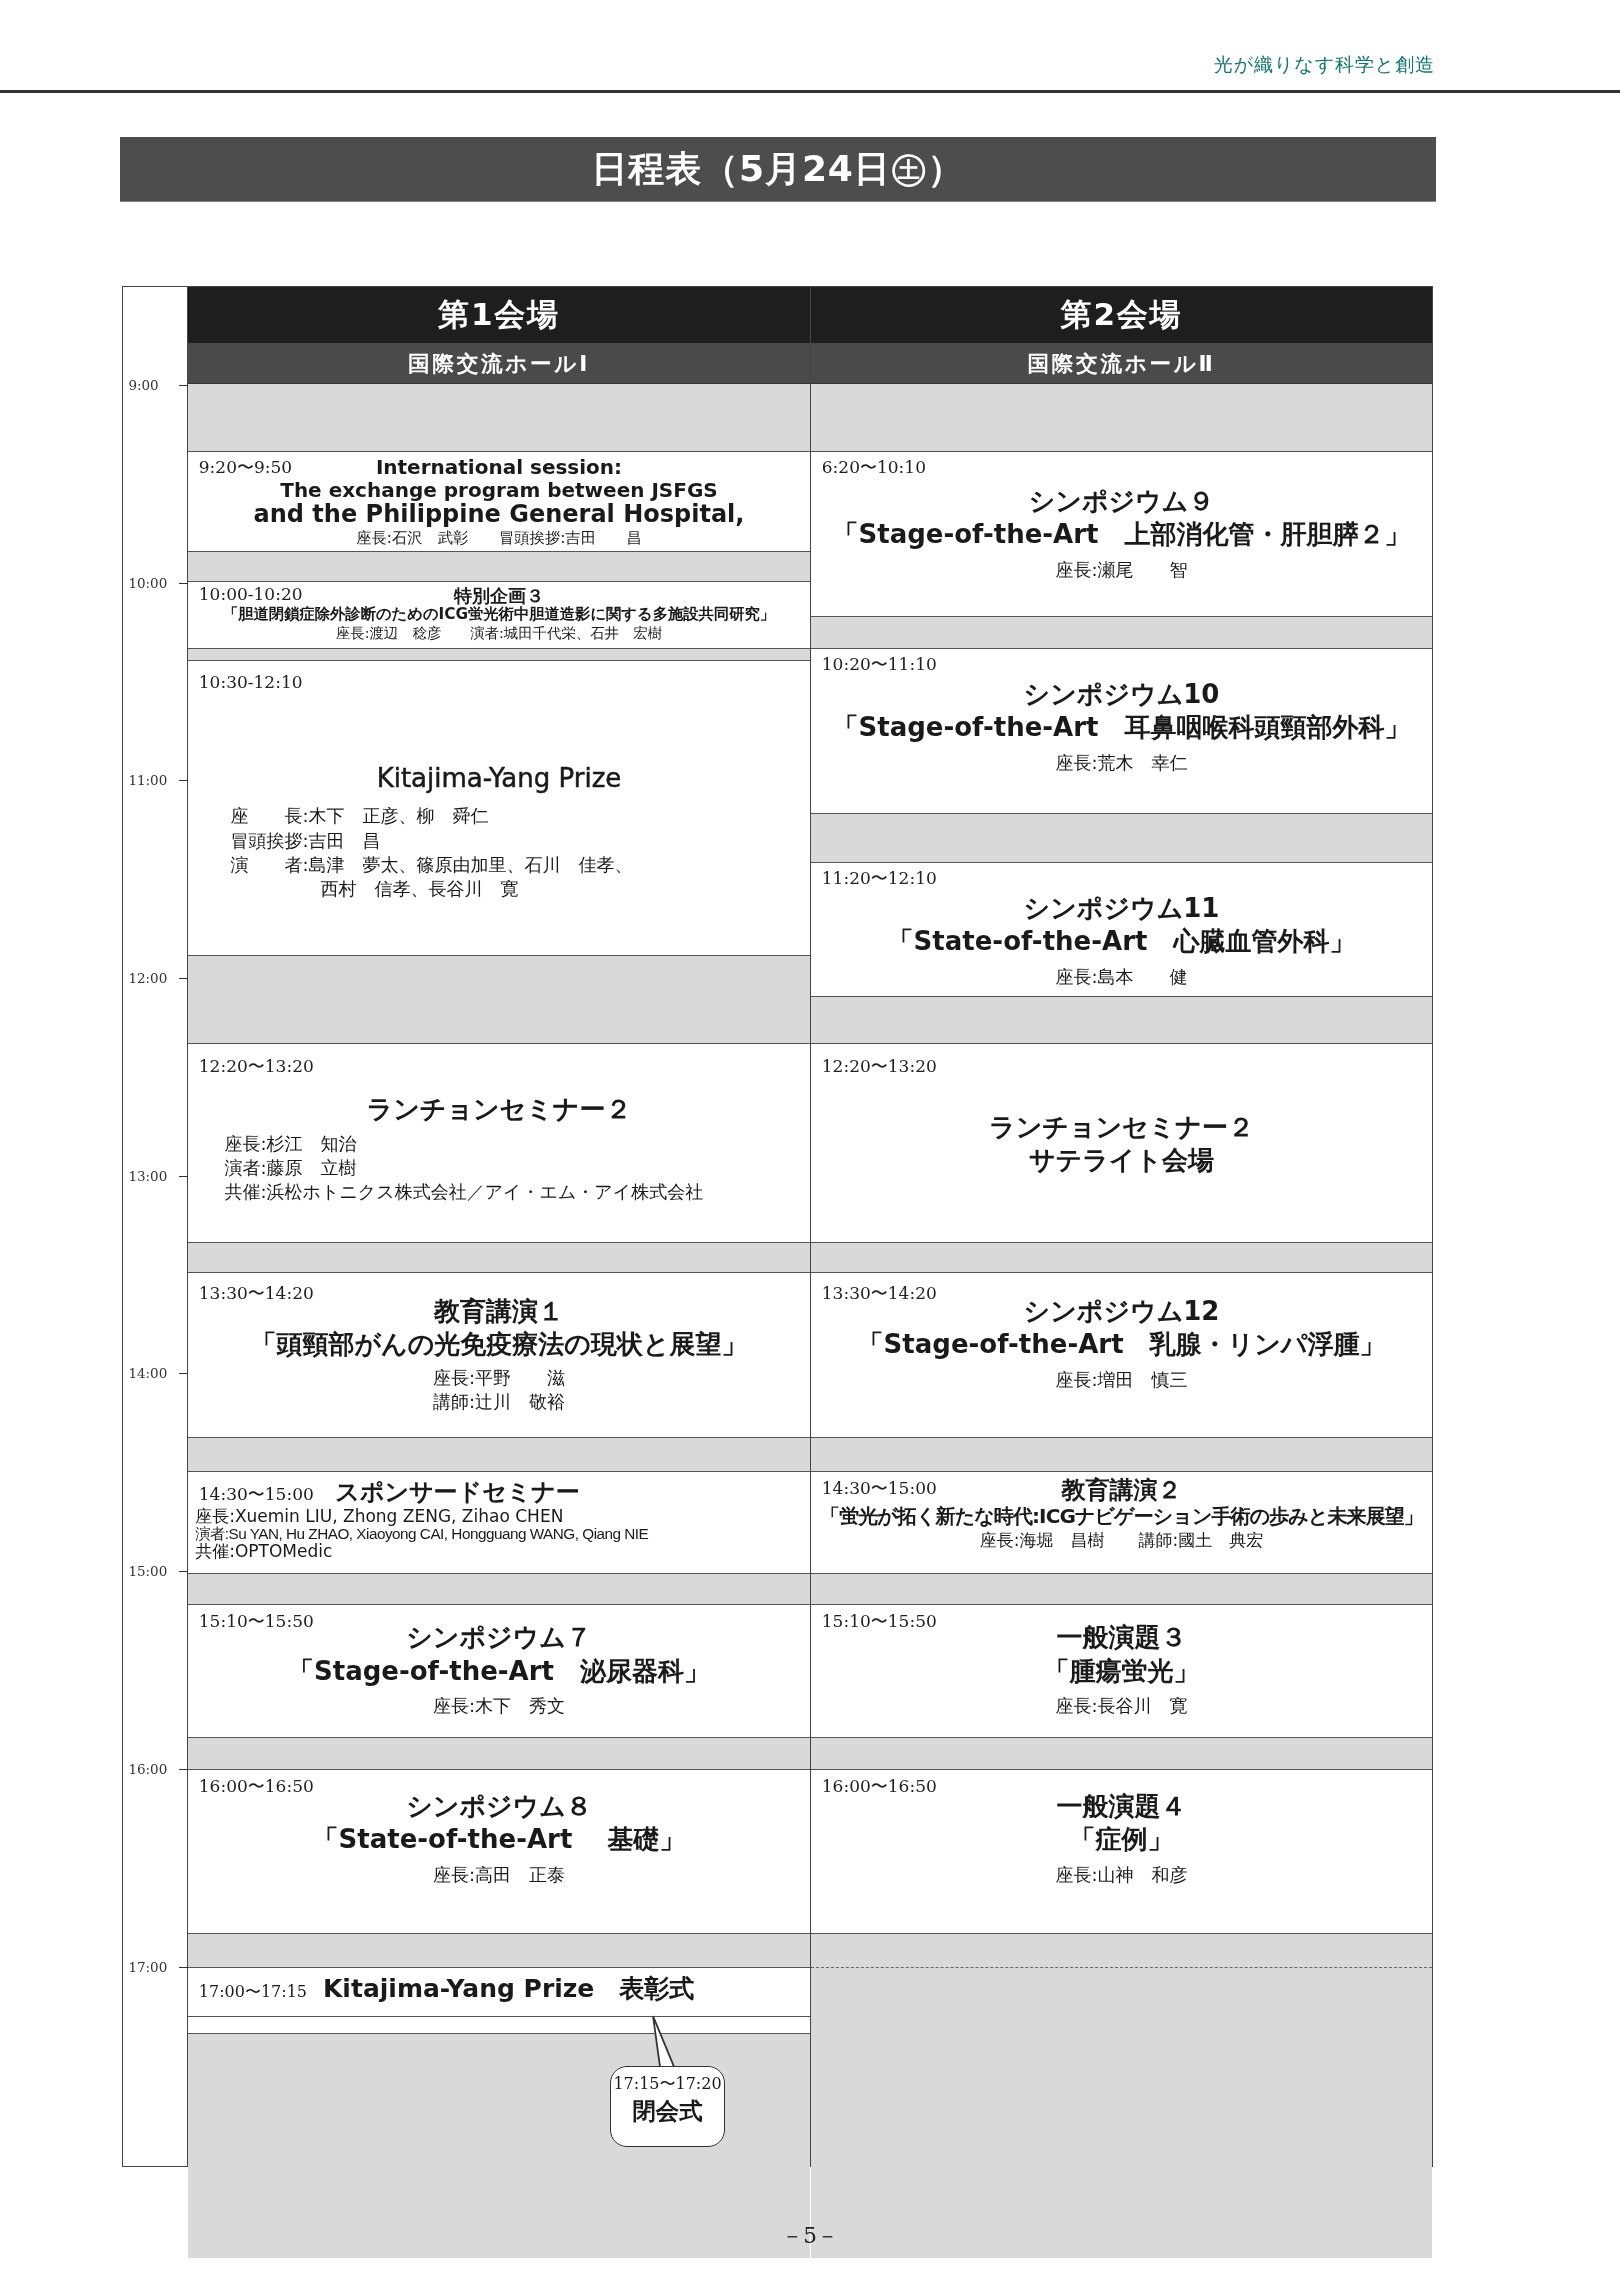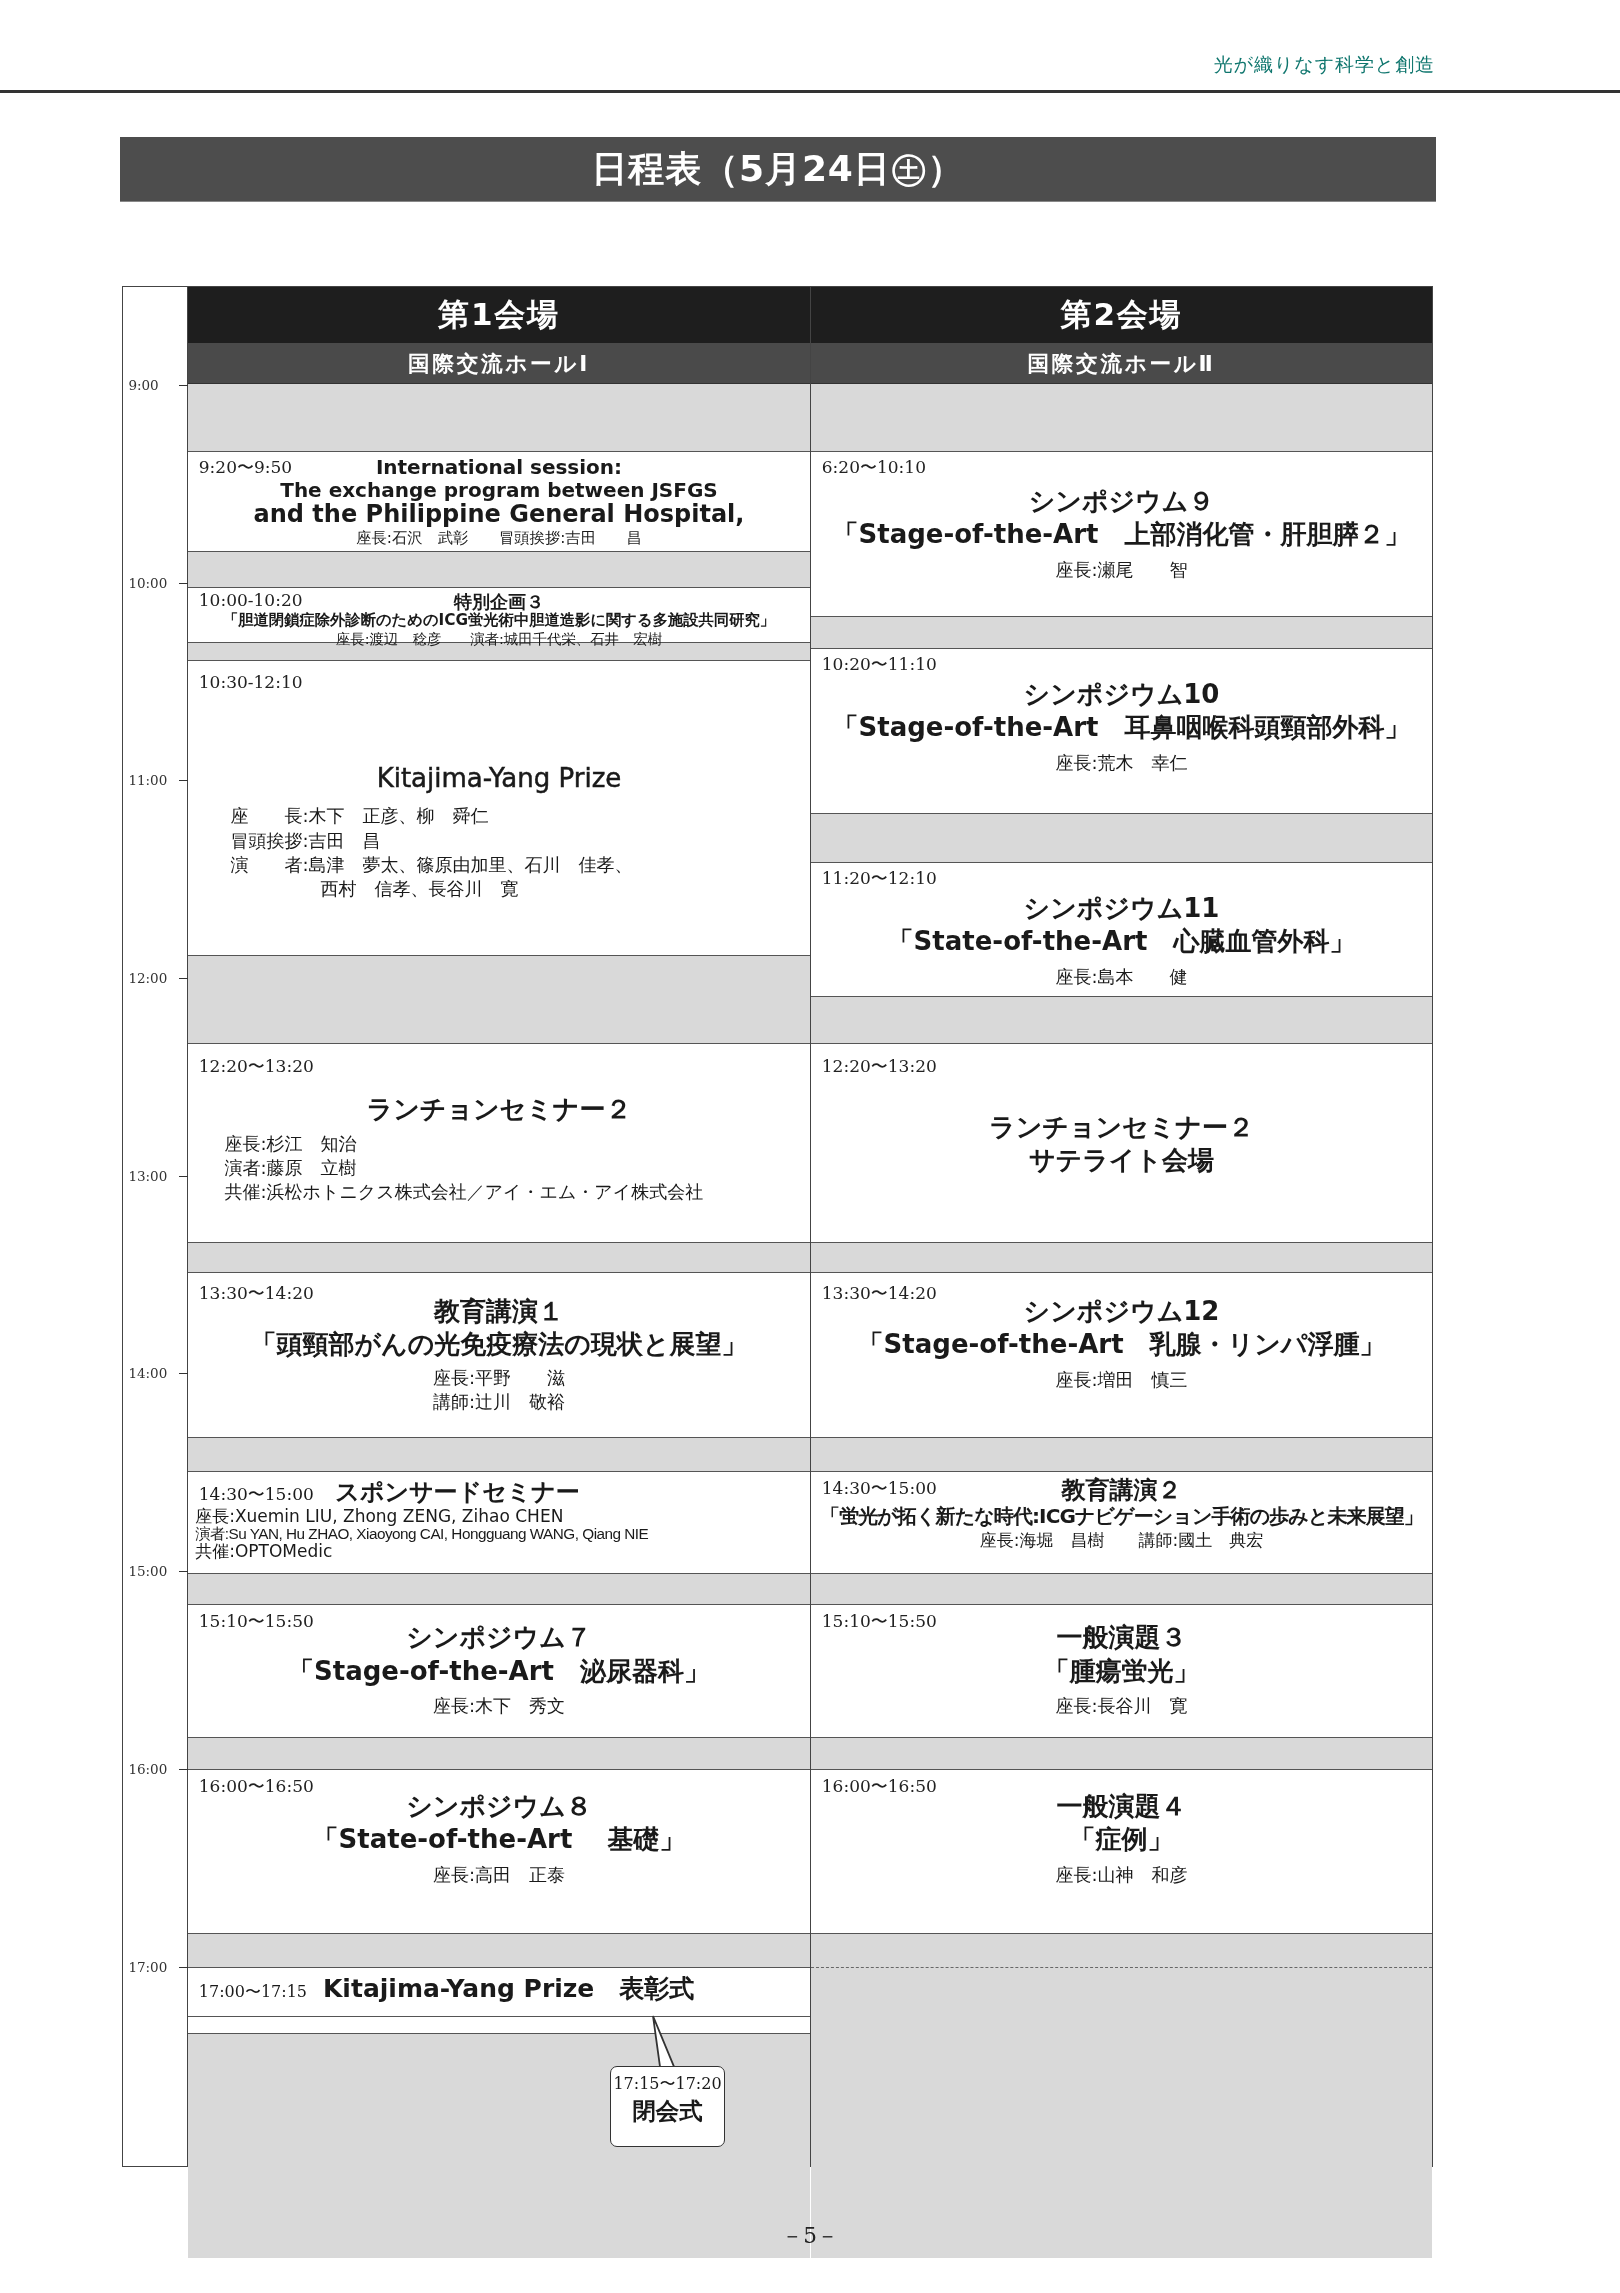--- a/index.html
+++ b/index.html
@@ -25,21 +25,21 @@
 
   .gap { position: absolute; left: 0; right: 0; background: #d9d9d9; }
   .session { position: absolute; left: 0; right: 0; background: #fff; border-top: 1.8px solid #555; border-bottom: 1.8px solid #555; text-align: center; padding-top: 3.6px; }
   .s-time { position: absolute; left: 10.8px; top: 3.6px; font-family: "DejaVu Serif", "Liberation Serif", serif; font-size: 17px; color: #222; }
   .s-title { font-weight: bold; font-size: 26px; line-height: 1.3; color: #1a1a1a; }
   .s-sub { font-weight: bold; font-size: 26px; line-height: 1.3; color: #1a1a1a; }
   .s-line { font-size: 18px; line-height: 1.35; color: #1a1a1a; }
   .s-small { font-size: 15.3px; line-height: 1.3; }
   .left-block { text-align: left; display: inline-block; }
 
-  .callout { position: absolute; left: 610px; top: 2066px; width: 115px; height: 81px; background: #fff; border: 1.8px solid #333; border-radius: 7px; text-align: center; padding-top: 7.2px; }
+  .callout { position: absolute; left: 610px; top: 2066px; width: 115px; height: 81px; background: #fff; border: 1.8px solid #333; border-radius: 17px; text-align: center; padding-top: 7.2px; }
   .callout .c-time { font-family: "DejaVu Serif", "Liberation Serif", serif; font-size: 16px; }
   .callout .c-title { font-size: 23.4px; font-weight: bold; }
 
   .page-num { position: absolute; top: 2221px; left: 0; width: 1620px; text-align: center; font-family: "DejaVu Serif", "Liberation Serif", serif; font-size: 21.6px; color: #222; }
 </style>
 </head>
 <body>
 
 <div class="running-head">光が織りなす科学と創造</div>
 <div class="head-rule"></div>
@@ -75,21 +75,21 @@
     <div class="gap" style="top:97px;height:1874px"></div>
 
     <div class="session" style="top:164px;height:101px">
       <span class="s-time">9:20〜9:50</span>
       <div class="s-line" style="font-weight:bold;font-size:20px;line-height:1.15">International session:</div>
       <div class="s-line" style="font-weight:bold;font-size:20px;line-height:1.1">The exchange program between JSFGS</div>
       <div class="s-line" style="font-weight:bold;font-size:24px;line-height:1.1">and the Philippine General Hospital,</div>
       <div class="s-small" style="margin-top:1.8px">座長:石沢　武彰　　冒頭挨拶:吉田　　昌</div>
     </div>
 
-    <div class="session" style="top:300px;height:56px">
+    <div class="session" style="top:294px;height:68px">
       <span class="s-time" style="top:1.8px">10:00-10:20</span>
       <div style="font-weight:bold;font-size:18px;line-height:1.1">特別企画３</div>
       <div style="font-weight:bold;font-size:15.3px;line-height:1.2">「胆道閉鎖症除外診断のためのICG蛍光術中胆道造影に関する多施設共同研究」</div>
       <div class="s-small" style="font-size:14.4px">座長:渡辺　稔彦　　演者:城田千代栄、石井　宏樹</div>
     </div>
 
     <div class="session" style="top:373px;height:296px">
       <span class="s-time" style="top:10.8px">10:30-12:10</span>
       <div class="s-title" style="margin-top:97px;font-weight:normal;-webkit-text-stroke:0.5px #1a1a1a">Kitajima-Yang Prize</div>
       <div class="left-block" style="margin-top:9px;margin-left:-135px">

